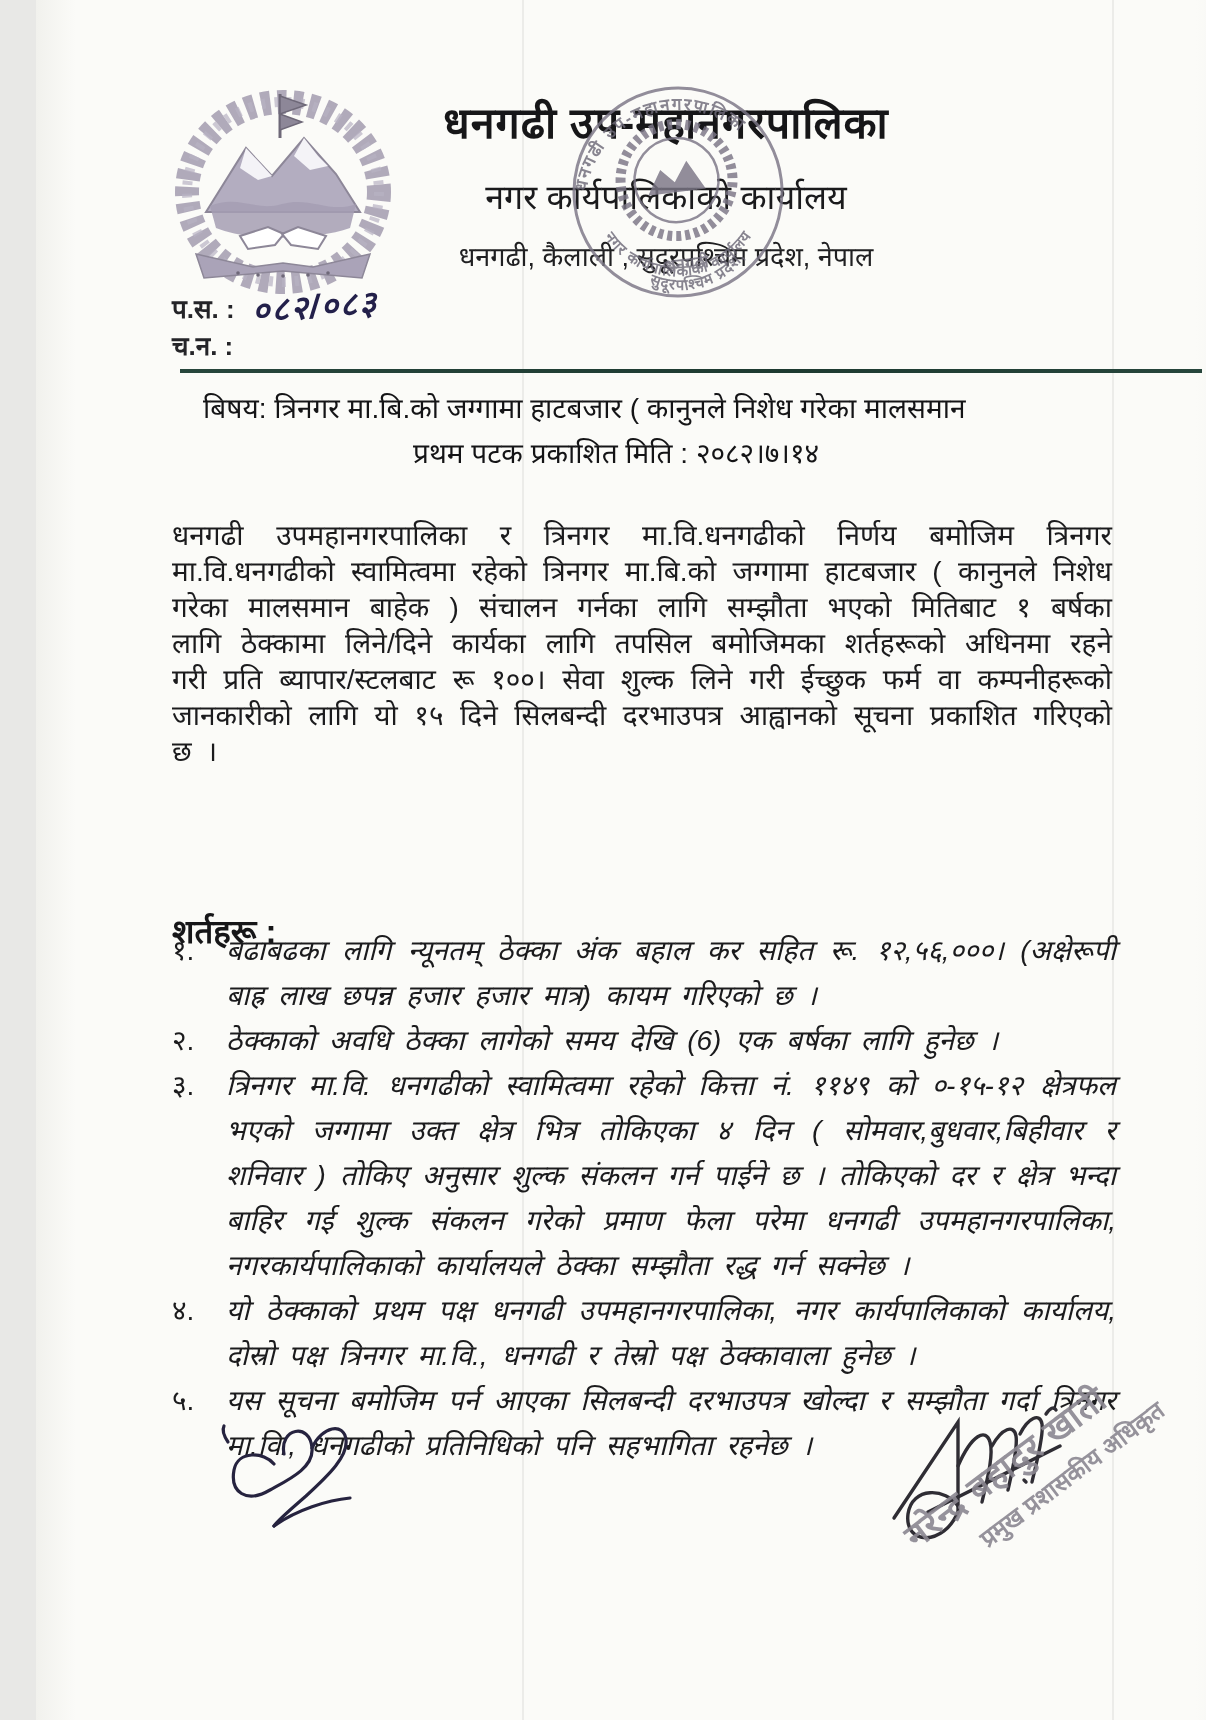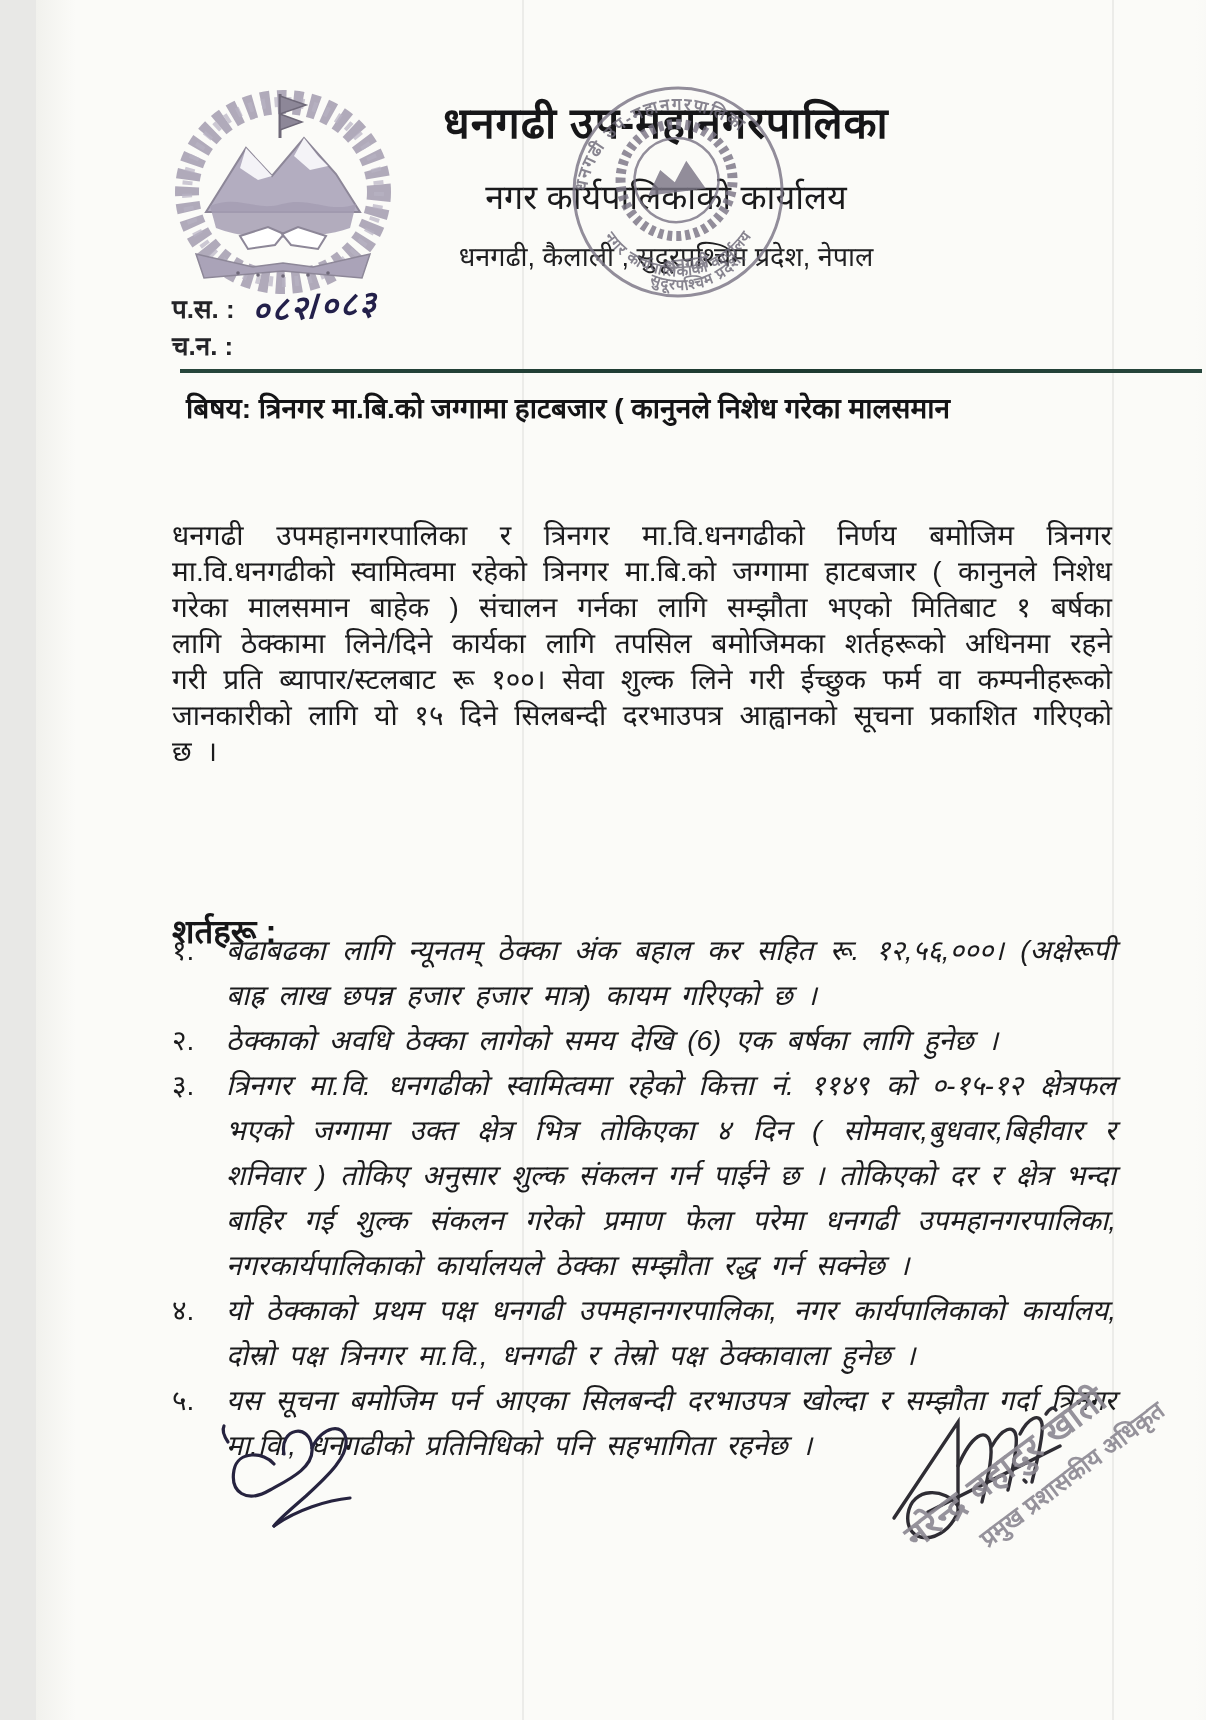--- a/index.html
+++ b/index.html
@@ -34,22 +34,22 @@
   .chn{top:327px;}
   .hand{
     display:inline-block;margin-left:10px;
     font-size:33px;font-weight:700;font-style:italic;
     color:#23204a;transform:rotate(-4deg);letter-spacing:2px;
   }
   .rule{position:absolute;left:144px;top:369px;width:1022px;height:4px;
     background:linear-gradient(90deg,#27463c,#1d3a31 60%,#27463c);}
 
   
-  .subject{position:absolute;left:150px;top:386px;width:940px;
-    font-weight:700;font-size:28px;line-height:45px;color:#141416;}
+  .subject{position:absolute;left:167px;top:386px;width:940px;
+    font-weight:400;font-size:28px;line-height:45px;color:#141416;}
   .subject .s2{padding-left:160px;}
   .subject .s3{padding-left:210px;}
 
   
   .para{
     position:absolute;left:136px;top:518px;width:940px;
     font-size:28px;line-height:36px;font-weight:500;
     text-align:justify;text-align-last:left;word-spacing:7px;color:#1b1b1d;
   }
   .terms-head{position:absolute;left:136px;top:908px;font-size:33px;font-weight:700;color:#161618;}
@@ -122,20 +122,21 @@
     <span>प.स. :</span>
     <span class="hand">०८२/०८३</span>
   </div>
   <div class="refline chn">
     <span>च.न. :</span>
   </div>
   <div class="rule"></div>
 
   <div class="subject">
     <div class="s1">बिषय: त्रिनगर मा.बि.को जग्गामा हाटबजार ( कानुनले निशेध गरेका मालसमान</div>
+    <div class="s3">प्रथम पटक प्रकाशित मिति : २०८२।७।१४</div>
   </div>
 
   <div class="para">धनगढी उपमहानगरपालिका र त्रिनगर मा.वि.धनगढीको निर्णय बमोजिम त्रिनगर मा.वि.धनगढीको स्वामित्वमा रहेको त्रिनगर मा.बि.को जग्गामा हाटबजार ( कानुनले निशेध गरेका मालसमान बाहेक ) संचालन गर्नका लागि सम्झौता भएको मितिबाट १ बर्षका लागि ठेक्कामा लिने/दिने कार्यका लागि तपसिल बमोजिमका शर्तहरूको अधिनमा रहने गरी प्रति ब्यापार/स्टलबाट रू १००। सेवा शुल्क लिने गरी ईच्छुक फर्म वा कम्पनीहरूको जानकारीको लागि यो १५ दिने सिलबन्दी दरभाउपत्र आह्वानको सूचना प्रकाशित गरिएको छ ।</div>
 
   <div class="terms-head">शर्तहरू :</div>
   <div class="terms">
     <div class="term">
       <span class="tnum">१.</span>
       <span class="ttext">बढाबढका लागि न्यूनतम् ठेक्का अंक बहाल कर सहित रू. १२,५६,०००। (अक्षेरूपी बाह्र लाख छपन्न हजार हजार मात्र) कायम गरिएको छ ।</span>
     </div>

